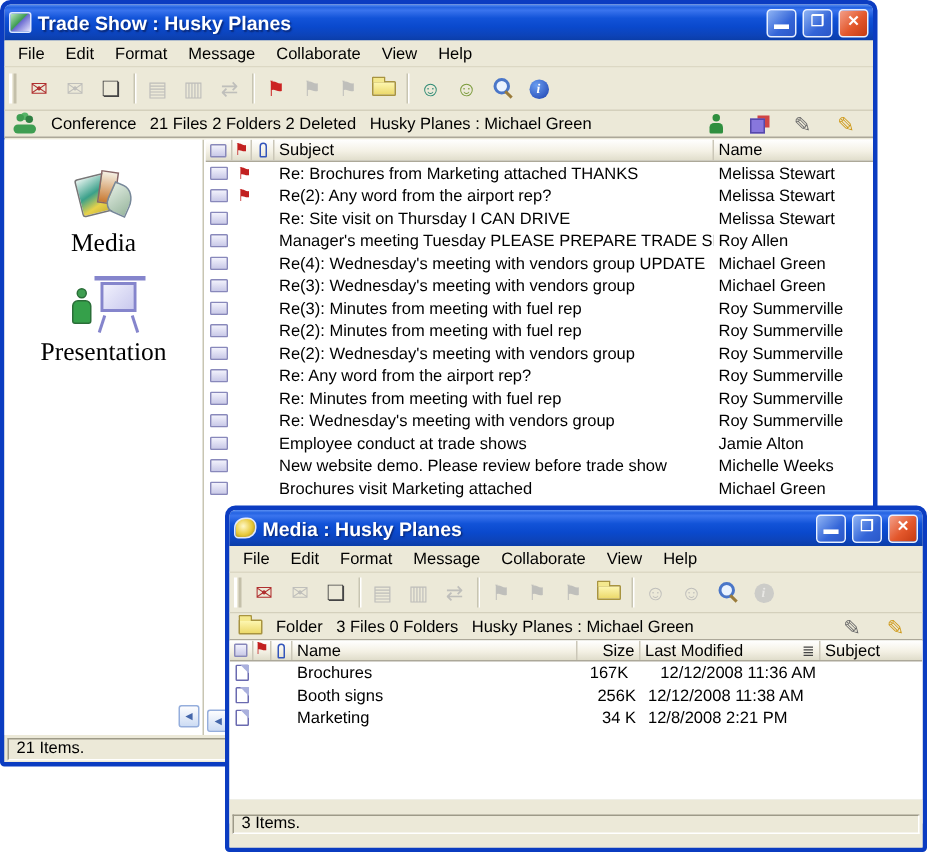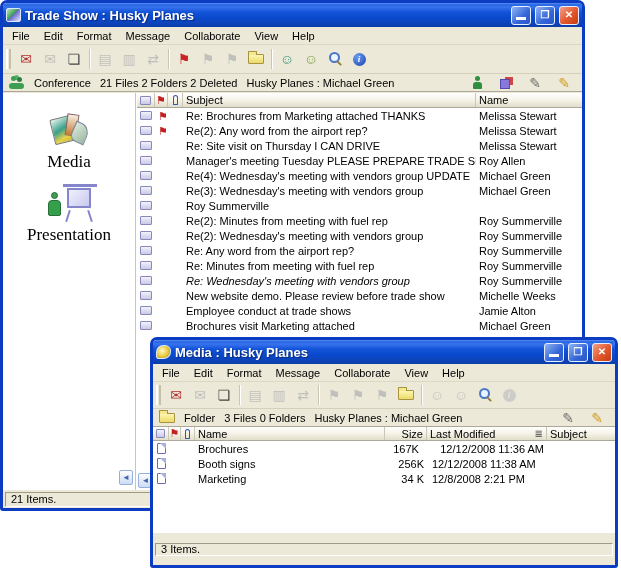--- a/index.html
+++ b/index.html
@@ -272,20 +272,21 @@
               <div style="width:15px;"></div>
               <div class="cell-txt" style="width:293px;">Re(3): Wednesday's meeting with vendors group</div>
               <div class="cell-txt" style="flex:1;">Michael Green</div>
             </div>
             <div class="trow">
               <div style="width:18px; display:flex; justify-content:center;">
                 <span class="memo-ic"></span>
               </div>
               <div style="width:13px; text-align:center;"></div>
               <div style="width:15px;"></div>
+              <div class="cell-txt" style="width:293px;">Re(3): Minutes from meeting with fuel rep</div>
               <div class="cell-txt" style="flex:1;">Roy Summerville</div>
             </div>
             <div class="trow">
               <div style="width:18px; display:flex; justify-content:center;">
                 <span class="memo-ic"></span>
               </div>
               <div style="width:13px; text-align:center;"></div>
               <div style="width:15px;"></div>
               <div class="cell-txt" style="width:293px;">Re(2): Minutes from meeting with fuel rep</div>
               <div class="cell-txt" style="flex:1;">Roy Summerville</div>
@@ -316,40 +317,40 @@
               <div style="width:15px;"></div>
               <div class="cell-txt" style="width:293px;">Re: Minutes from meeting with fuel rep</div>
               <div class="cell-txt" style="flex:1;">Roy Summerville</div>
             </div>
             <div class="trow">
               <div style="width:18px; display:flex; justify-content:center;">
                 <span class="memo-ic"></span>
               </div>
               <div style="width:13px; text-align:center;"></div>
               <div style="width:15px;"></div>
-              <div class="cell-txt" style="width:293px;font-style:italic;">Re: Wednesday's meeting with vendors group</div>
-              <div class="cell-txt" style="flex:1;">Roy Summerville</div>
+              <div class="cell-txt" style="width:293px;">Re: Wednesday's meeting with vendors group</div>
+              <div class="cell-txt" style="flex:1;">Roy Summerville</div>
+            </div>
+            <div class="trow">
+              <div style="width:18px; display:flex; justify-content:center;">
+                <span class="memo-ic"></span>
+              </div>
+              <div style="width:13px; text-align:center;"></div>
+              <div style="width:15px;"></div>
+              <div class="cell-txt" style="width:293px;">Employee conduct at trade shows</div>
+              <div class="cell-txt" style="flex:1;">Jamie Alton</div>
             </div>
             <div class="trow">
               <div style="width:18px; display:flex; justify-content:center;">
                 <span class="memo-ic"></span>
               </div>
               <div style="width:13px; text-align:center;"></div>
               <div style="width:15px;"></div>
               <div class="cell-txt" style="width:293px;">New website demo. Please review before trade show</div>
               <div class="cell-txt" style="flex:1;">Michelle Weeks</div>
-            </div>
-            <div class="trow">
-              <div style="width:18px; display:flex; justify-content:center;">
-                <span class="memo-ic"></span>
-              </div>
-              <div style="width:13px; text-align:center;"></div>
-              <div style="width:15px;"></div>
-              <div class="cell-txt" style="width:293px;">Employee conduct at trade shows</div>
-              <div class="cell-txt" style="flex:1;">Jamie Alton</div>
             </div>
             <div class="trow">
               <div style="width:18px; display:flex; justify-content:center;">
                 <span class="memo-ic"></span>
               </div>
               <div style="width:13px; text-align:center;"></div>
               <div style="width:15px;"></div>
               <div class="cell-txt" style="width:293px;">Brochures visit Marketing attached</div>
               <div class="cell-txt" style="flex:1;">Michael Green</div>
             </div>

